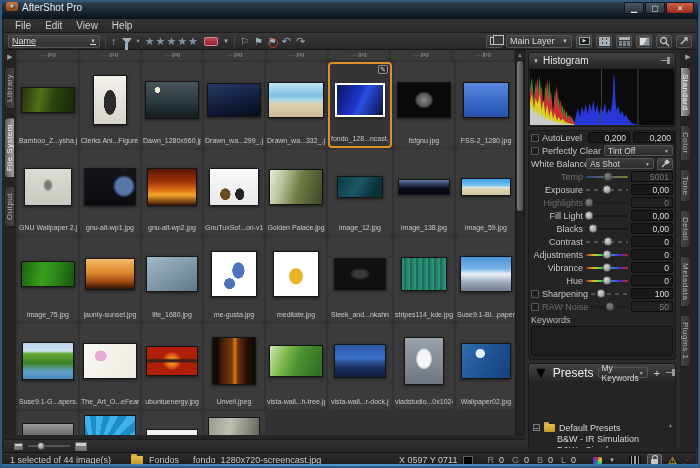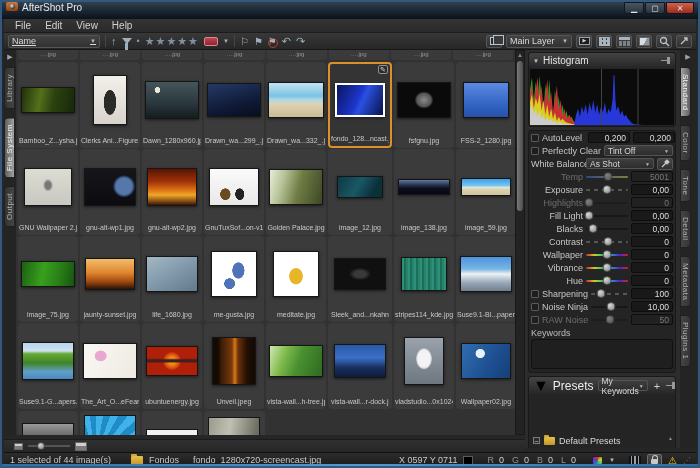--- a/index.html
+++ b/index.html
@@ -501,21 +501,21 @@
           </div>
           <div class="barow">
             <span class="blab r">Contrast</span>
             <span class="trackwrap">
               <span class="track ticks"></span>
               <span class="hand" style="left: 52%;"></span>
             </span>
             <span class="vbox">0</span>
           </div>
           <div class="barow">
-            <span class="blab r">Wallpaper</span>
+            <span class="blab r">Adjustments</span>
             <span class="trackwrap">
               <span class="track rainbow"></span>
               <span class="hand" style="left: 50%;"></span>
             </span>
             <span class="vbox">0</span>
           </div>
           <div class="barow">
             <span class="blab r">Vibrance</span>
             <span class="trackwrap">
               <span class="track rainbow"></span>
@@ -532,29 +532,20 @@
             <span class="vbox">0</span>
           </div>
           <div class="barow">
             <span class="cb"></span>
             <span class="blab">Sharpening</span>
             <span class="trackwrap">
               <span class="track ticks"></span>
               <span class="hand" style="left: 28%;"></span>
             </span>
             <span class="vbox">100</span>
-          </div>
-          <div class="barow">
-            <span class="cb"></span>
-            <span class="blab">Noise Ninja</span>
-            <span class="trackwrap">
-              <span class="track"></span>
-              <span class="hand" style="left: 55%;"></span>
-            </span>
-            <span class="vbox">10,00</span>
           </div>
           <div class="barow off">
             <span class="cb"></span>
             <span class="blab dis">RAW Noise</span>
             <span class="trackwrap">
               <span class="track"></span>
               <span class="hand" style="left: 50%;"></span>
             </span>
             <span class="vbox dim">50</span>
           </div>

